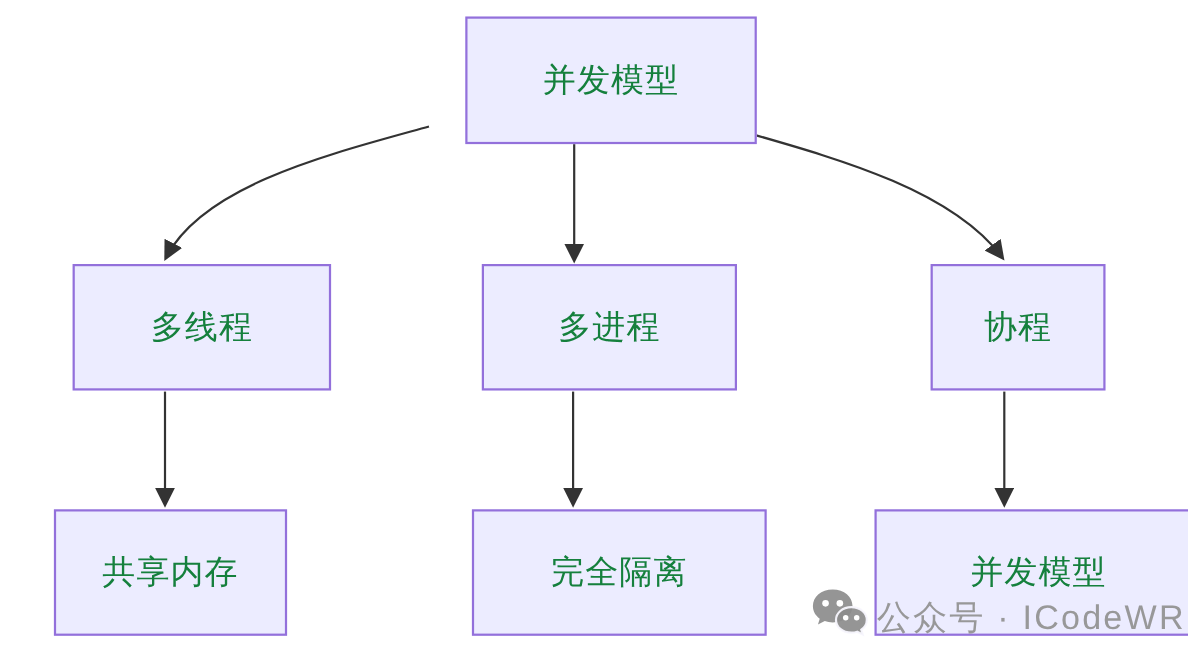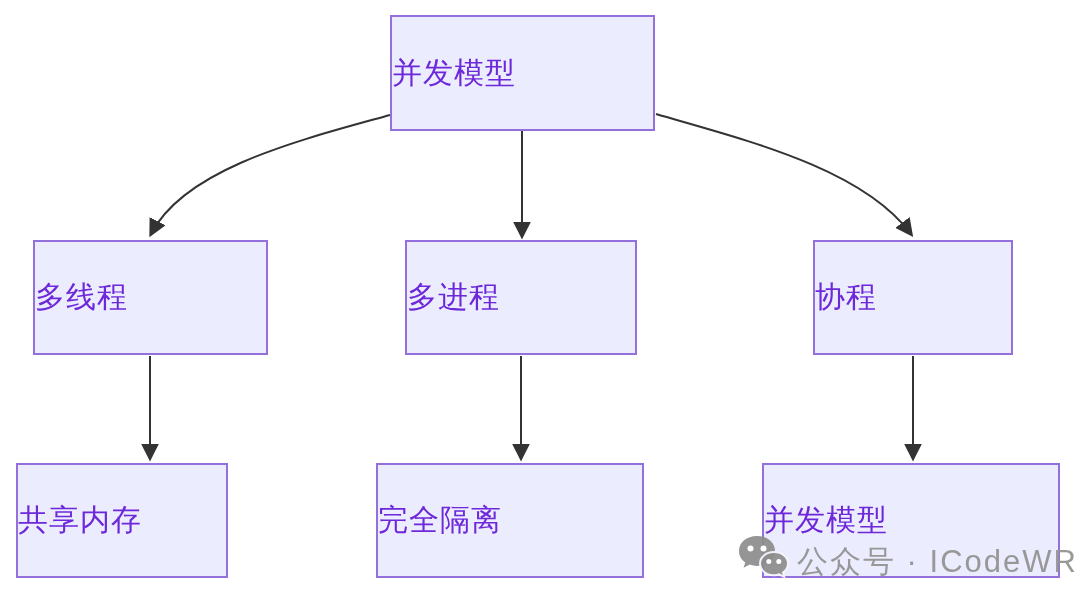--- a/index.html
+++ b/index.html
@@ -20,33 +20,35 @@
     left: 0; top: 0;
     width: 1080px;
     height: 596px;
     z-index: 1;
   }
   .node {
     position: absolute;
     box-sizing: border-box;
     background: #ECECFF;
     border: 2px solid #9370DB;
-    color: #6d28d9;
+    color: #15803d;
     font-size: 30px;
     letter-spacing: 1px;
     display: flex;
     align-items: center;
+    justify-content: center;
     z-index: 2;
+    margin-left: 33px;
   }
   .node-root      { left: 390px; top: 15px;  width: 265px; height: 116px; }
   .node-thread    { left: 33px;  top: 240px; width: 235px; height: 115px; }
   .node-process   { left: 405px; top: 240px; width: 232px; height: 115px; }
-  .node-coroutine { left: 813px; top: 240px; width: 200px; height: 115px; }
+  .node-coroutine { left: 813px; top: 240px; width: 159px; height: 115px; }
   .node-shared    { left: 16px;  top: 463px; width: 212px; height: 115px; }
-  .node-isolated  { left: 376px; top: 463px; width: 268px; height: 115px; }
+  .node-isolated  { left: 396px; top: 463px; width: 268px; height: 115px; }
   .node-coop      { left: 762px; top: 463px; width: 298px; height: 115px; }
   .watermark {
     position: absolute;
     left: 736px;
     top: 533px;
     display: flex;
     align-items: flex-end;
     gap: 7px;
     z-index: 3;
     pointer-events: none;

